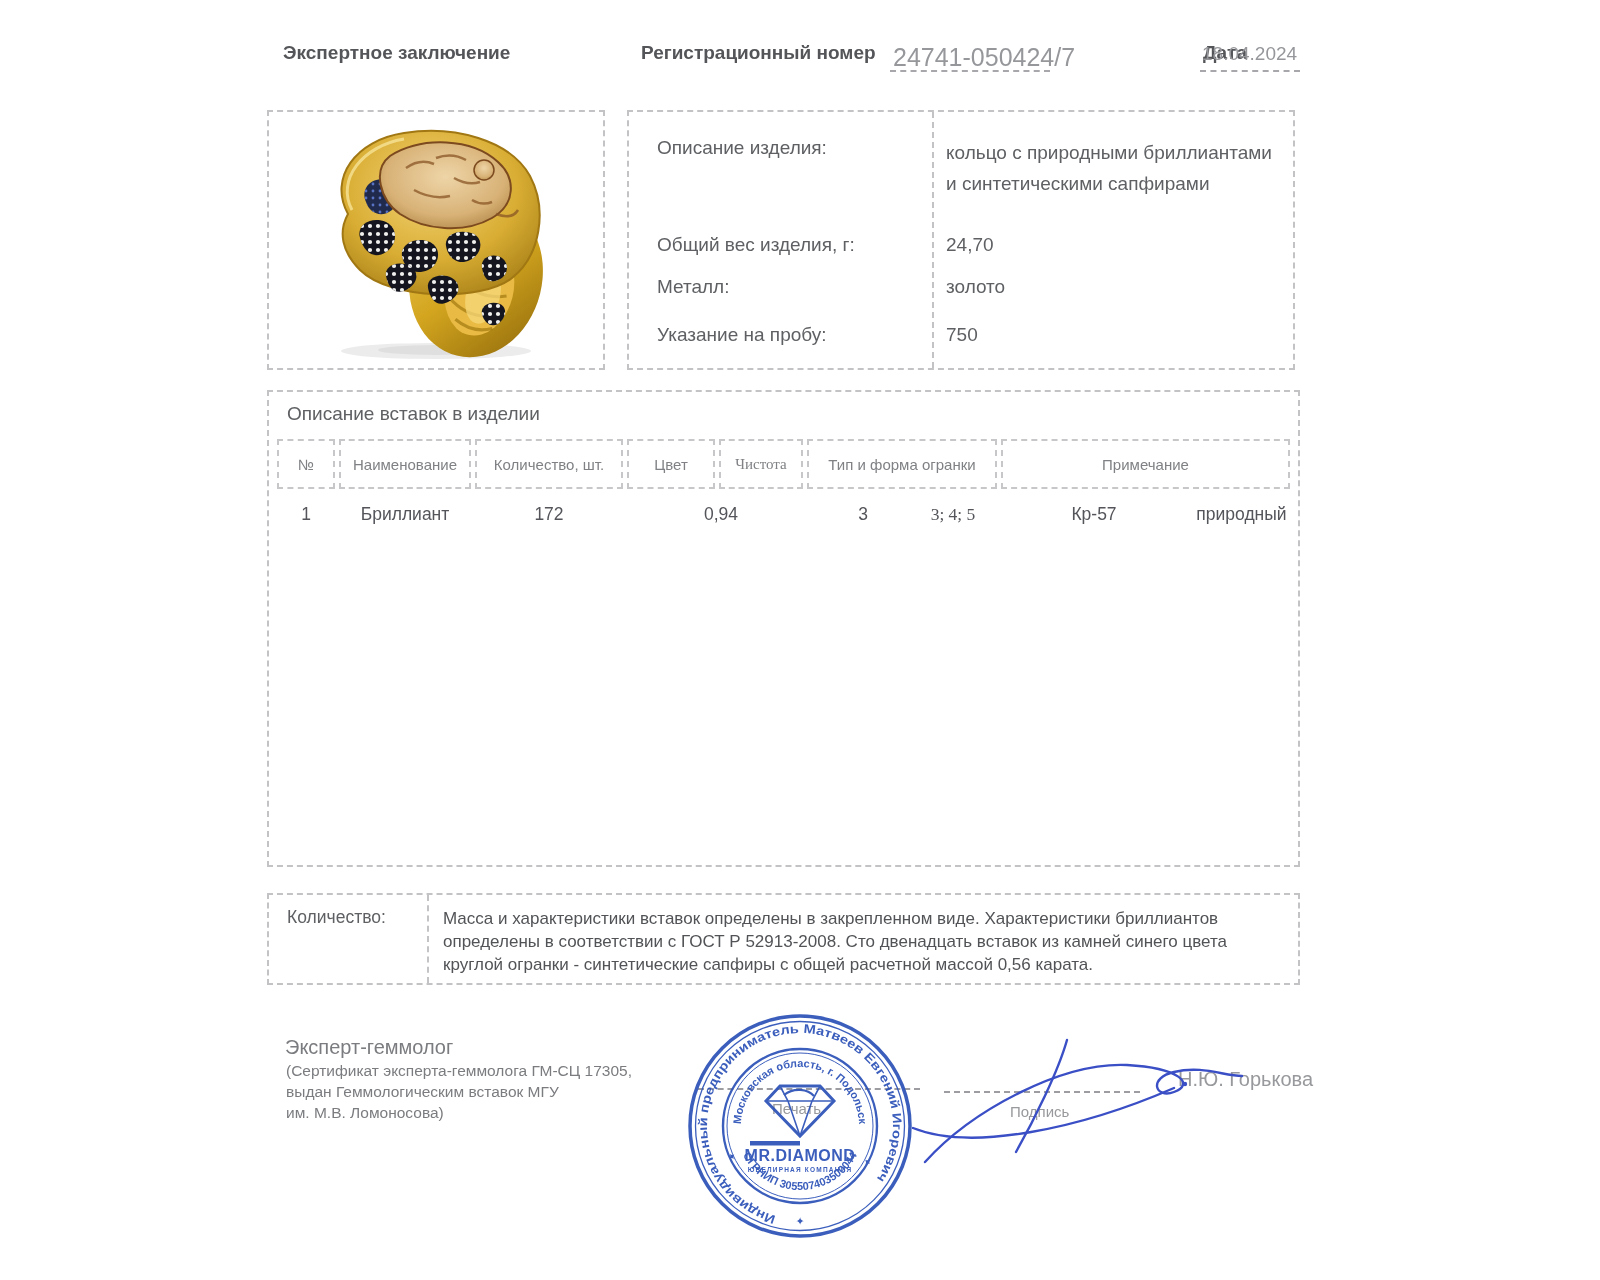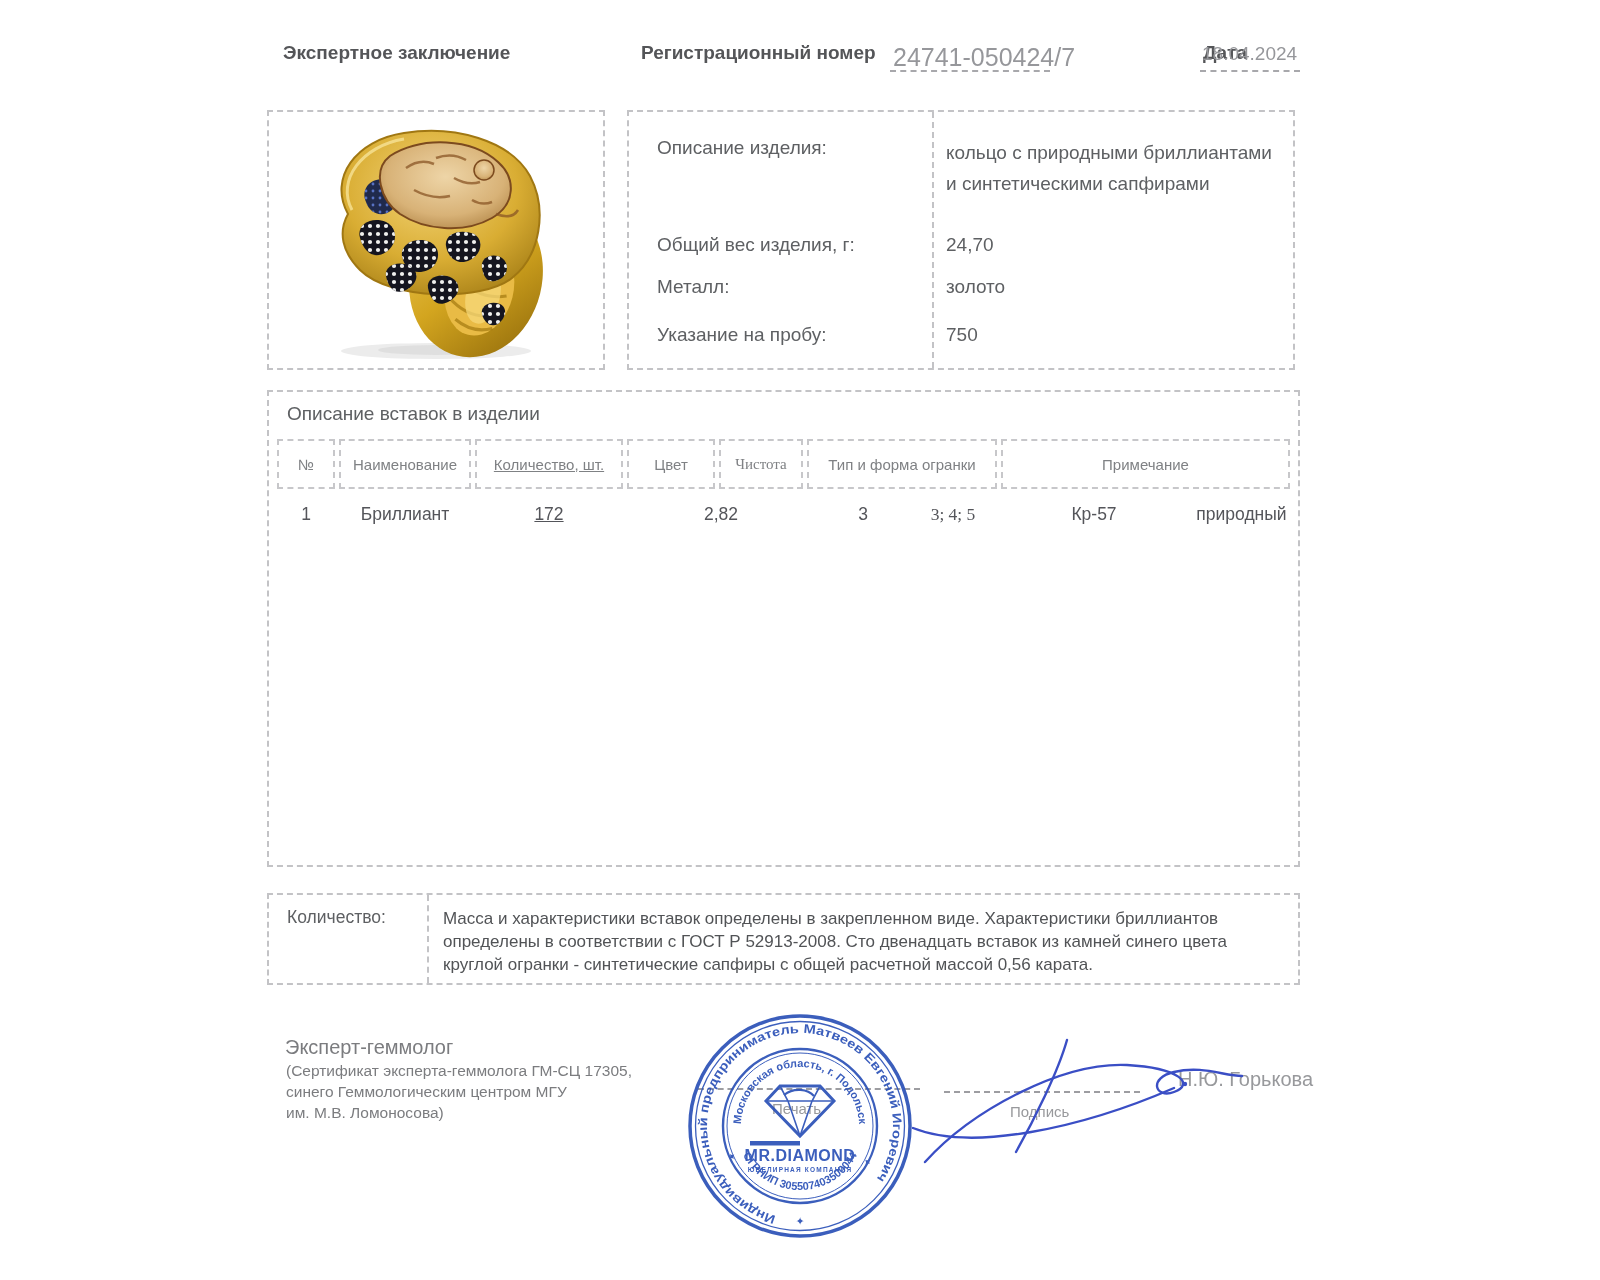--- a/index.html
+++ b/index.html
@@ -14,21 +14,21 @@
   .lbl{color:#5e6063;font-size:19px;}
   .val{color:#5e6063;font-size:19px;}
   .light{color:#96979b;}
   .dash-underline{height:0;border-top:2px dashed #a8a8ac;}
   .sign-dash{height:0;border-top:2px dashed #9d9da1;}
   
   .trow{display:flex;gap:4px;position:absolute;left:8px;right:8px;}
   .tcell{box-sizing:border-box;display:flex;align-items:center;justify-content:center;text-align:center;}
   .th .tcell{border:2px dashed #c7c7ca;font-size:15px;color:#7f8184;}
   .td .tcell{font-size:17.5px;color:#54555a;}
-  .c0{width:58px;}.c1{width:132px;}.c2{width:148px;text-decoration:underline;}.c3{width:188px;}
+  .c0{width:58px;}.c1{width:132px;}.c2{width:148px;}.c3{width:188px;}
   .c4{width:88px;}.c5{width:84px;font-family:Liberation Serif, serif;}.c6{width:190px;}.c7{flex:1;}
   .footer-gray{color:#7b7c7f;}
   .soft-gray{color:#98999c;}
 </style>
 </head>
 <body>
 
 <div class="abs b" style="left:283px;top:42px;font-size:19px;">Экспертное заключение</div>
 <div class="abs b" style="left:641px;top:42px;font-size:19px;">Регистрационный номер</div>
 <div class="abs light" style="left:893px;top:43px;font-size:25px;">24741-050424/7</div>
@@ -123,37 +123,37 @@
     <div class="tcell c2">Количество, шт.</div>
     <div class="tcell c4">Цвет</div>
     <div class="tcell c5">Чистота</div>
     <div class="tcell c6">Тип и форма огранки</div>
     <div class="tcell c7">Примечание</div>
   </div>
   <div class="trow td" style="top:100px;height:44px;">
     <div class="tcell c0">1</div>
     <div class="tcell c1">Бриллиант</div>
     <div class="tcell c2">172</div>
-    <div class="tcell c3">2,82</div>
+    <div class="tcell c3">0,94</div>
     <div class="tcell c4">3</div>
     <div class="tcell c5">3; 4; 5</div>
     <div class="tcell c6">Кр-57</div>
     <div class="tcell c7">природный</div>
   </div>
 </div>
 
 <div class="abs box" style="left:267px;top:893px;width:1033px;height:92px;">
   <div class="vdiv" style="left:158px;"></div>
   <div class="abs" style="left:18px;top:12px;font-size:17.5px;color:#5e6063;">Количество:</div>
   <div class="abs" style="left:174px;top:12px;width:810px;font-size:17px;line-height:23px;color:#515356;">Масса и характеристики вставок определены в закрепленном виде. Характеристики бриллиантов определены в соответствии с ГОСТ Р 52913-2008. Сто двенадцать вставок из камней синего цвета круглой огранки - синтетические сапфиры с общей расчетной массой 0,56 карата.</div>
 </div>
 
 <div class="abs footer-gray" style="left:285px;top:1036px;font-size:20px;">Эксперт-геммолог</div>
 <div class="abs footer-gray" style="left:286px;top:1060px;font-size:15.5px;line-height:21px;">(Сертификат эксперта-геммолога ГМ-СЦ 17305,</div>
-<div class="abs footer-gray" style="left:286px;top:1081px;font-size:15.5px;line-height:21px;">синего Геммологическим центром МГУ</div>
+<div class="abs footer-gray" style="left:286px;top:1081px;font-size:15.5px;line-height:21px;">выдан Геммологическим вставок МГУ</div>
 <div class="abs footer-gray" style="left:286px;top:1102px;font-size:15.5px;line-height:21px;">им. М.В. Ломоносова)</div>
 
 <div class="abs sign-dash" style="left:698px;top:1088px;width:222px;"></div>
 <div class="abs soft-gray" style="left:772px;top:1100px;font-size:15px;">Печать</div>
 <div class="abs sign-dash" style="left:944px;top:1091px;width:196px;"></div>
 <div class="abs soft-gray" style="left:1010px;top:1103px;font-size:15px;">Подпись</div>
 <div class="abs soft-gray" style="left:1178px;top:1068px;font-size:20px;">Н.Ю. Горькова</div>
 
 <svg viewBox="0 0 232 232" style="position:absolute;left:684px;top:1010px;width:232px;height:232px;opacity:.92;">
   <g fill="none" stroke="#2b51b7">

